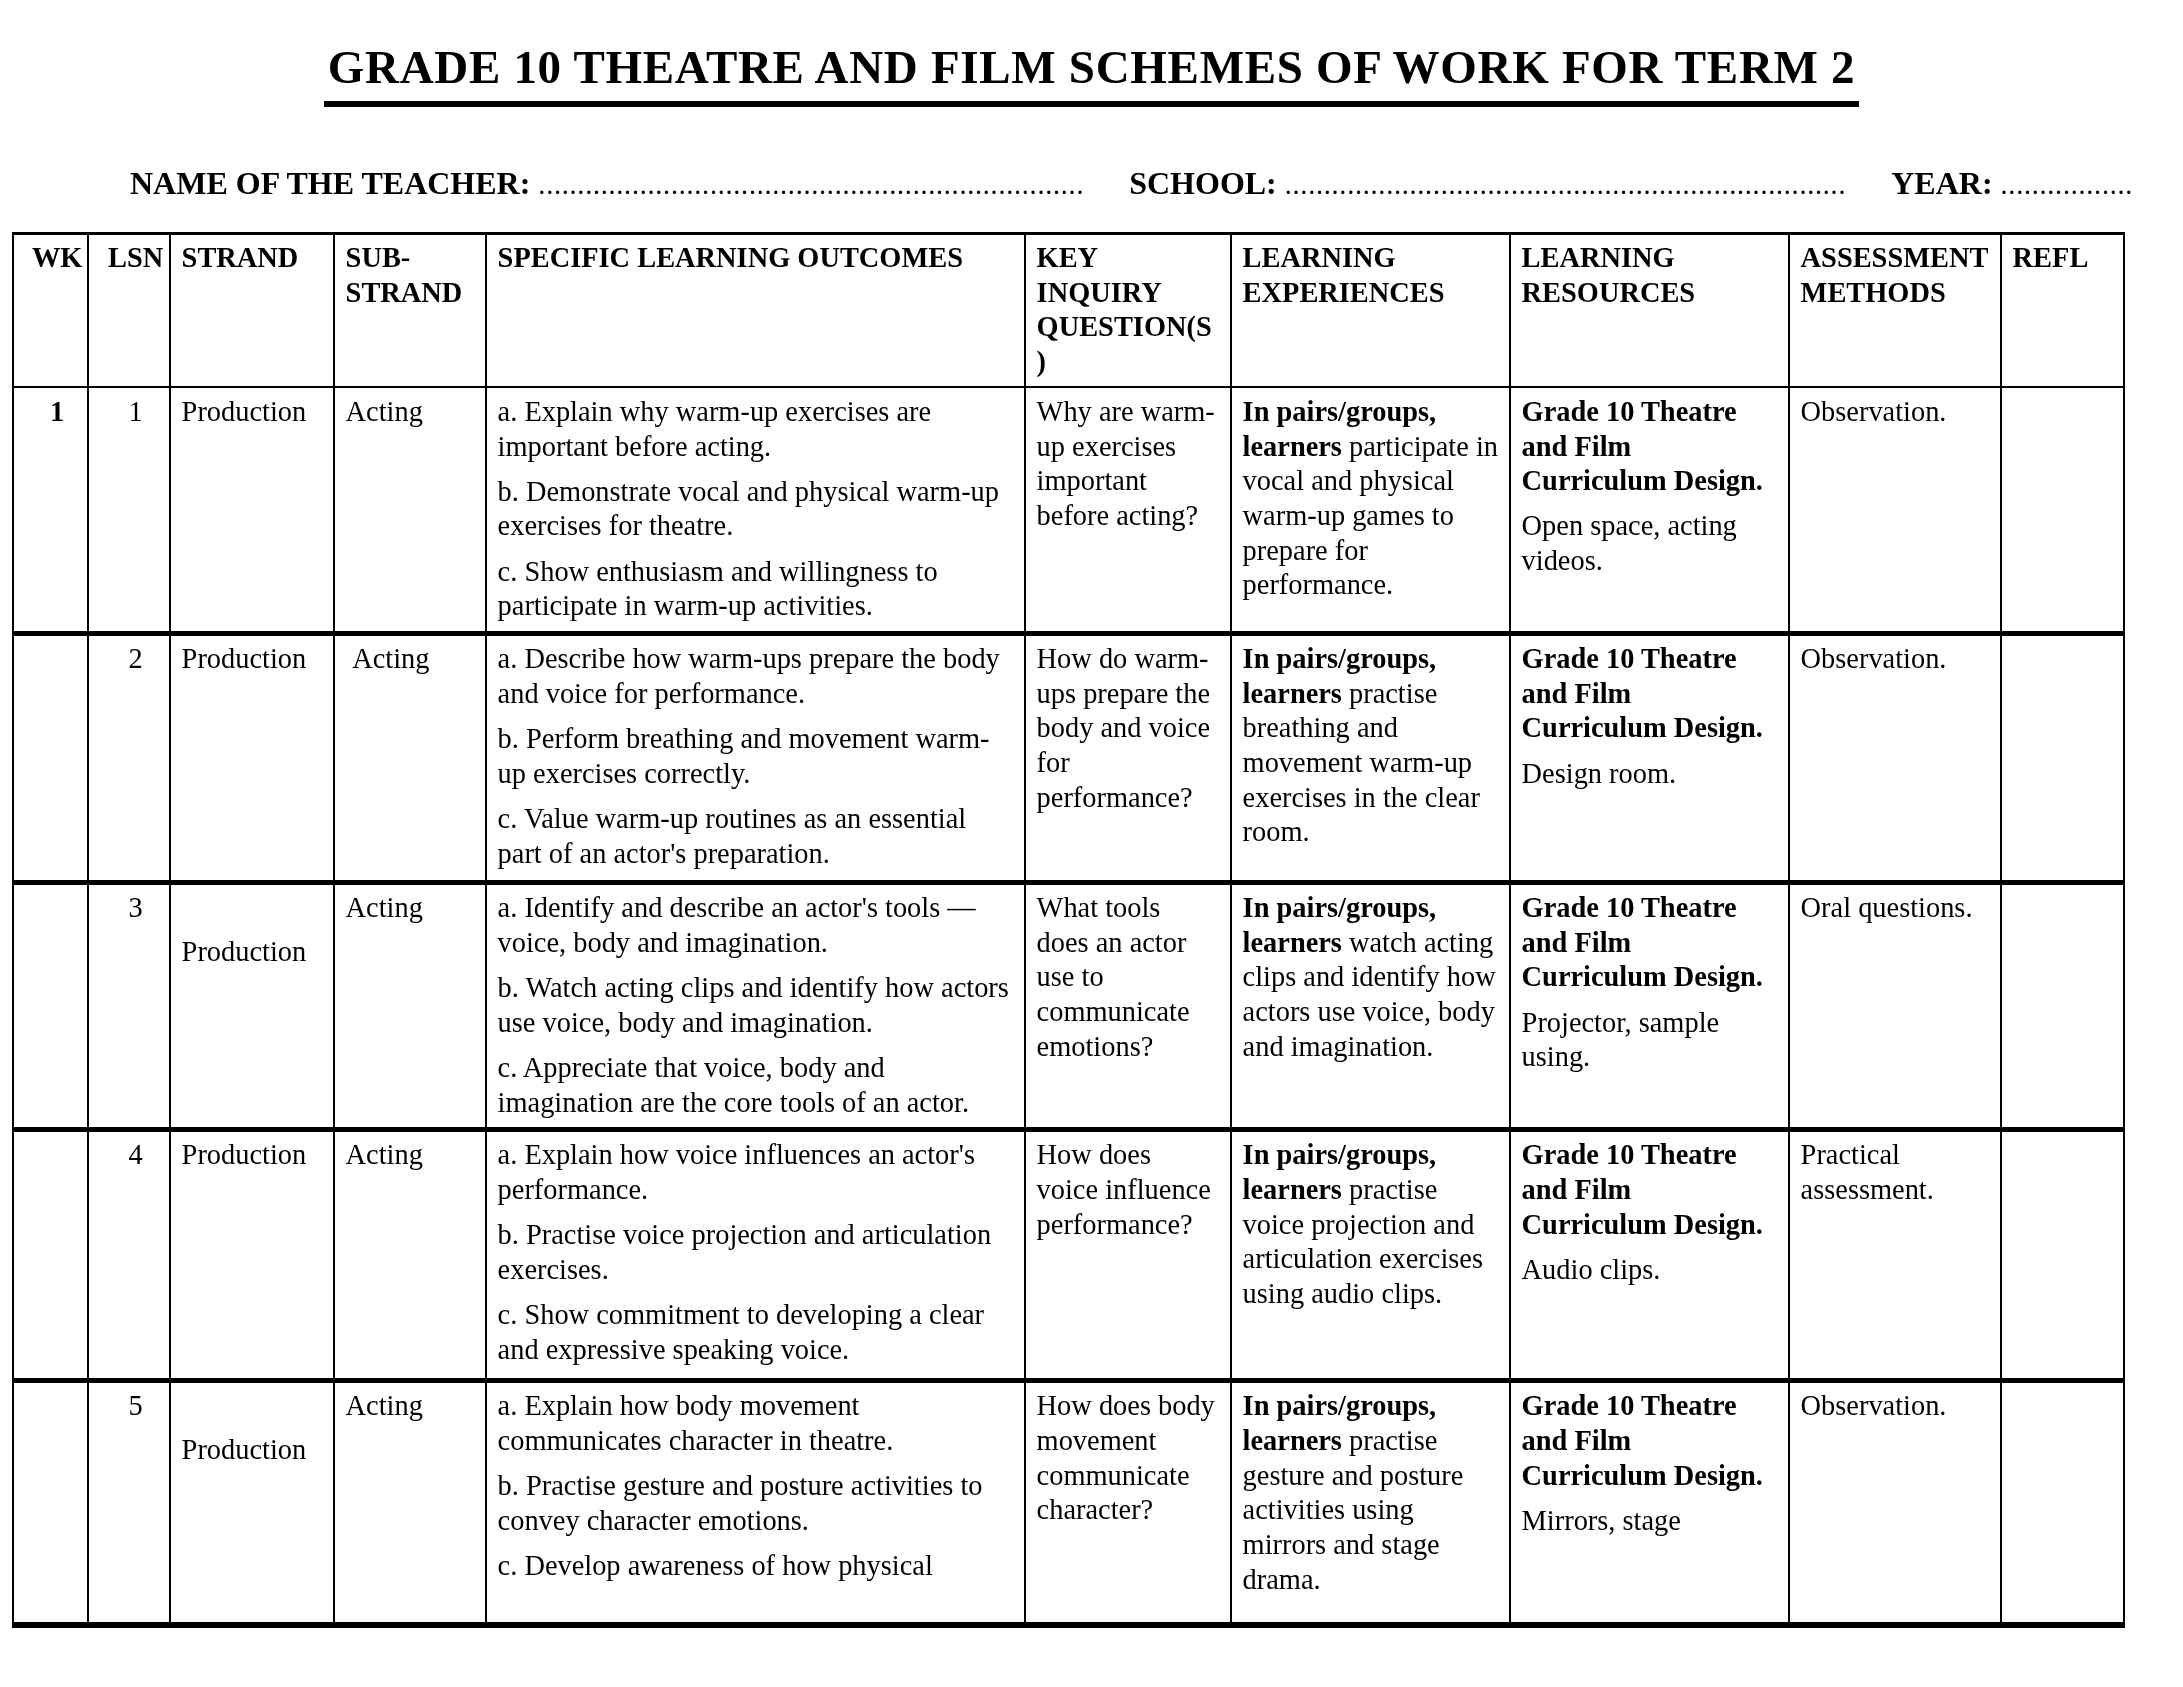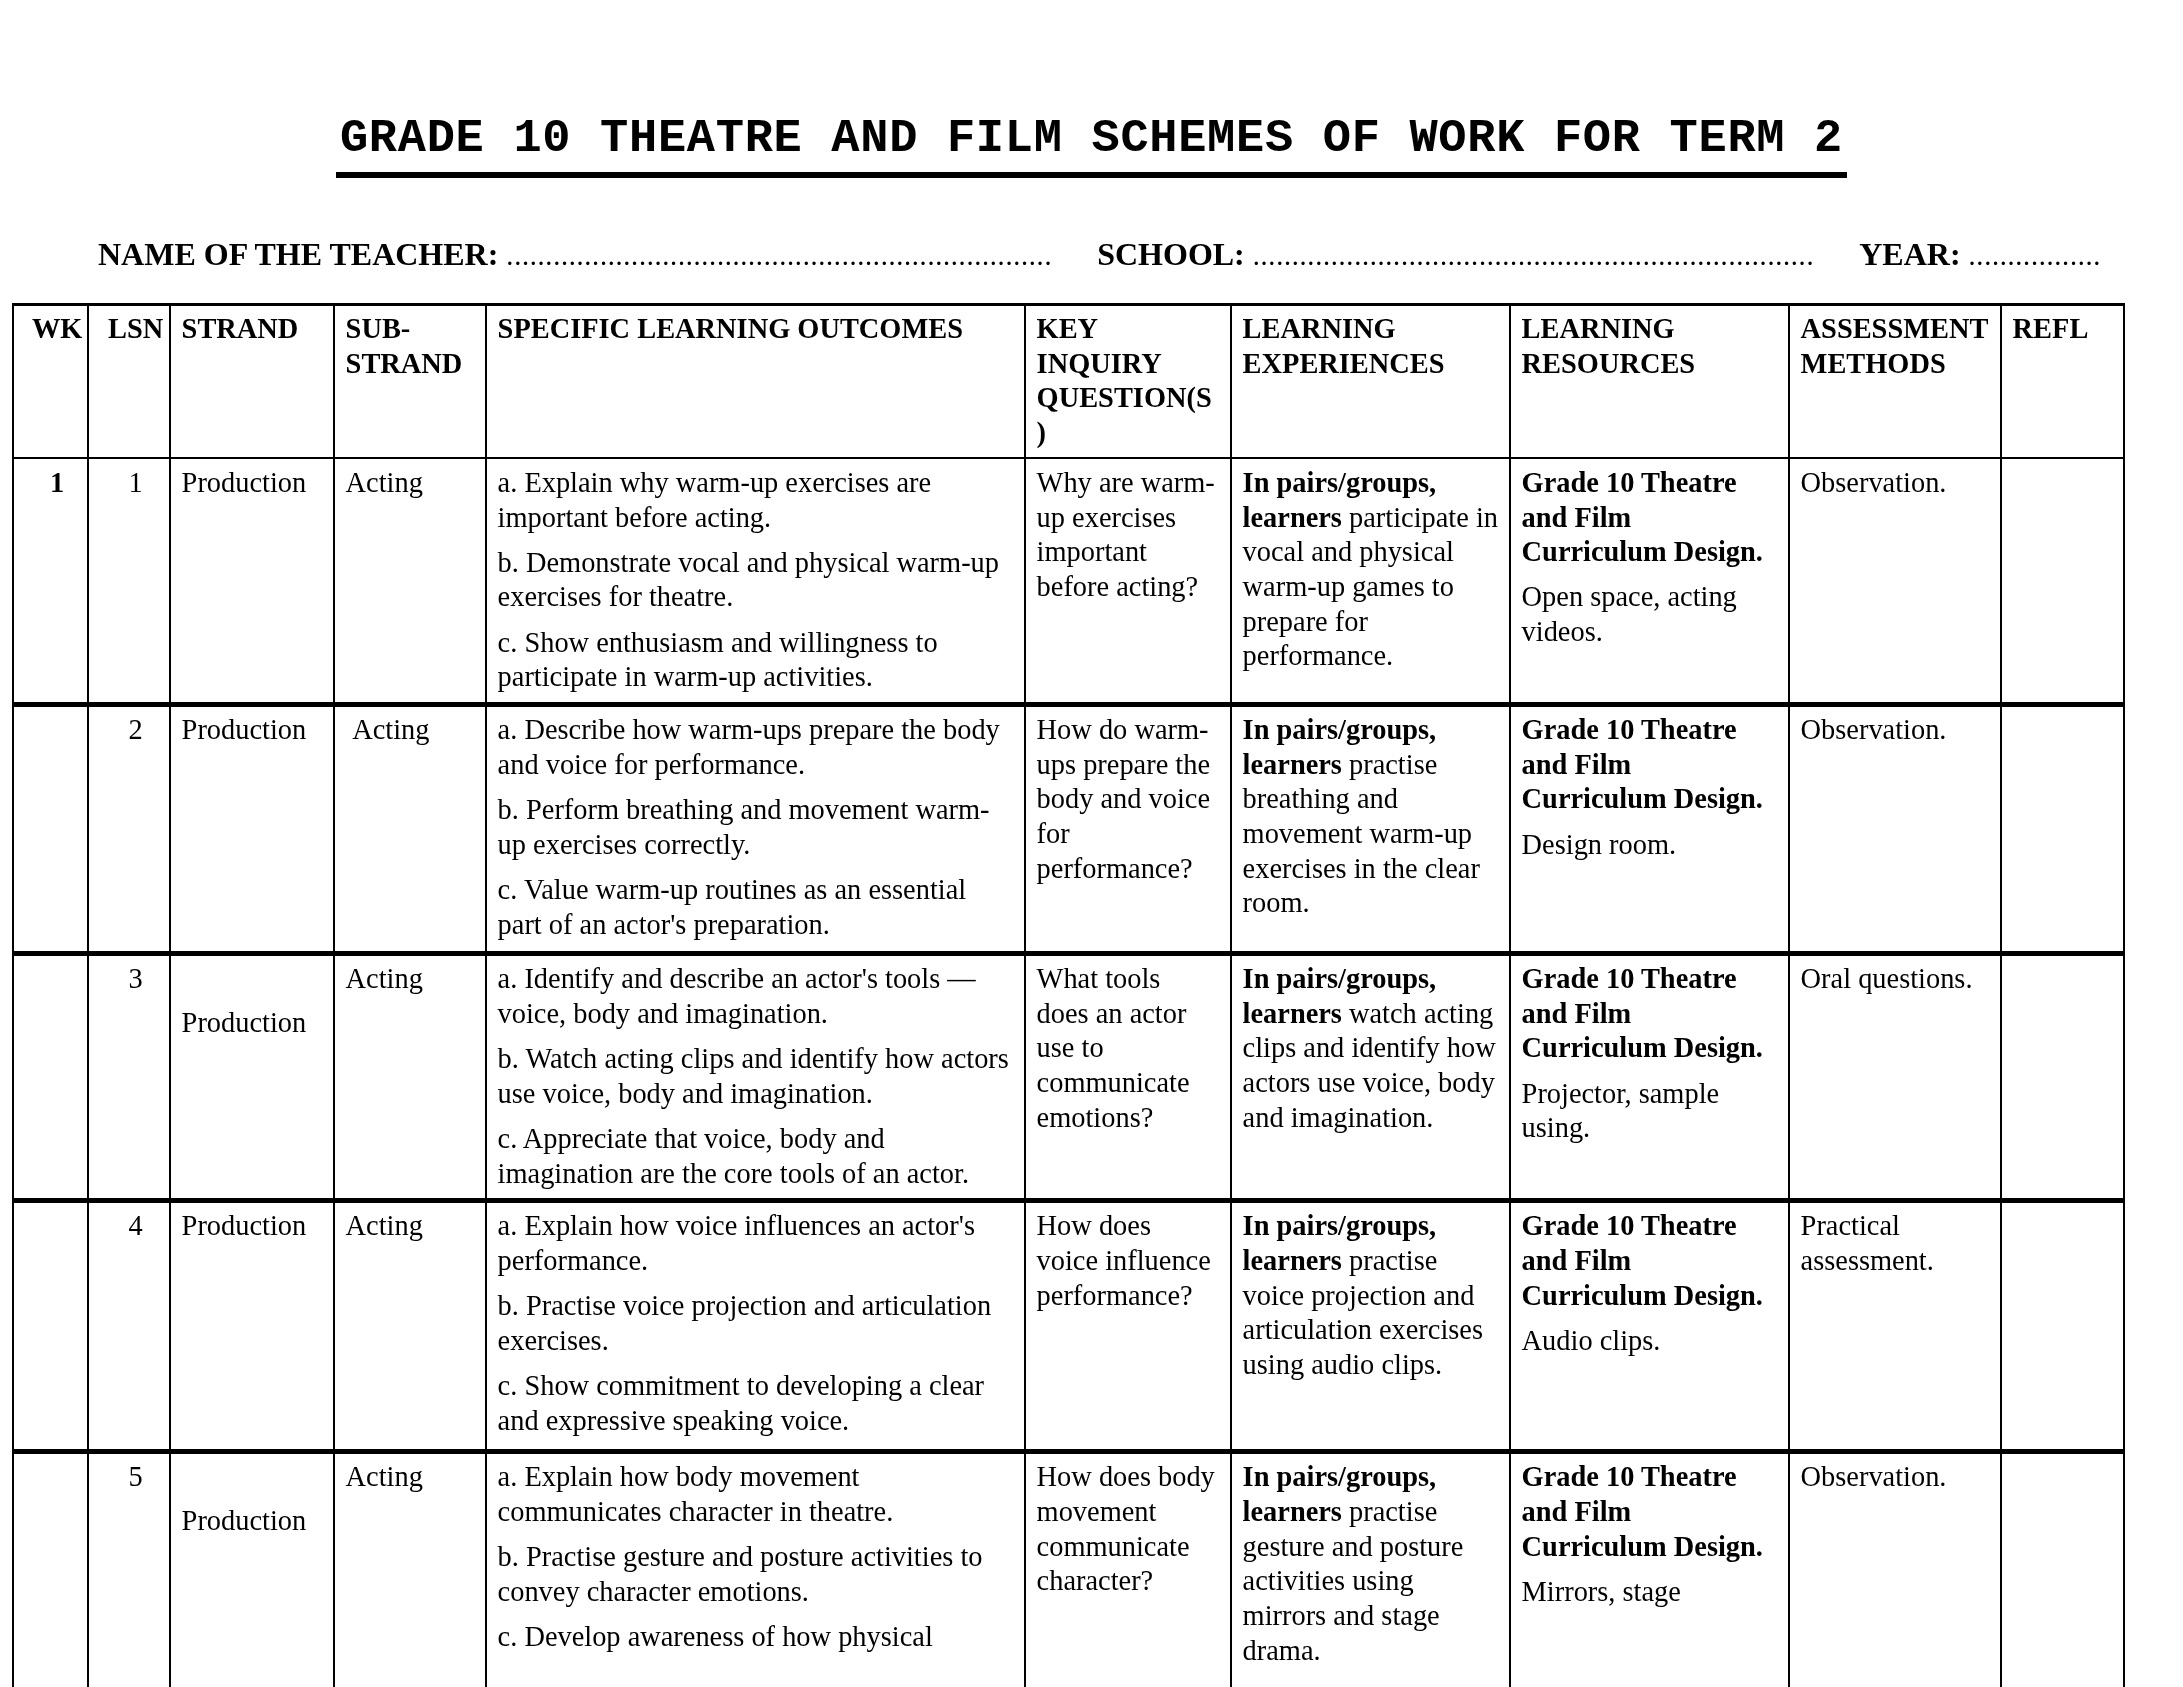--- a/index.html
+++ b/index.html
@@ -2,34 +2,34 @@
 <html style="font-size:10.6px"><head>
 <meta charset="utf-8">
 <style>
   html, body { margin: 0; padding: 0; }
   body {
     width: 2183px; height: 1687px;
     background: #ffffff; color: #000000;
     font-family: "Liberation Serif", "DejaVu Serif", serif;
     overflow: hidden;
   }
-  .title-wrap { text-align: center; margin-top: 112px; font-family: Liberation Mono, monospace; }
+  .title-wrap { text-align: center; margin-top: 40px; }
   .doc-title {
     display: inline-block;
     font-size: 47px; font-weight: bold;
     letter-spacing: 0.7px;
     border-bottom: 6px solid #000;
     padding: 0 4px 6.6px 4px;
   }
   .meta-line {
     margin: 58px 66px 0 98px;
     font-size: 32px;
     white-space: nowrap;
   }
-  .meta-label { font-weight: bold; }
+  .meta-label { font-weight: bold; margin-left: 32px; }
   .meta-gap { margin-left: 37px; }
   .meta-dots { font-size: 28.4px; letter-spacing: 0.7px; }
   table.schemes {
     border-collapse: collapse;
     table-layout: fixed;
     width: 2109px;
     margin: 30px 0 0 12px;
     border: 2.6px solid #000;
   }
   th, td {

